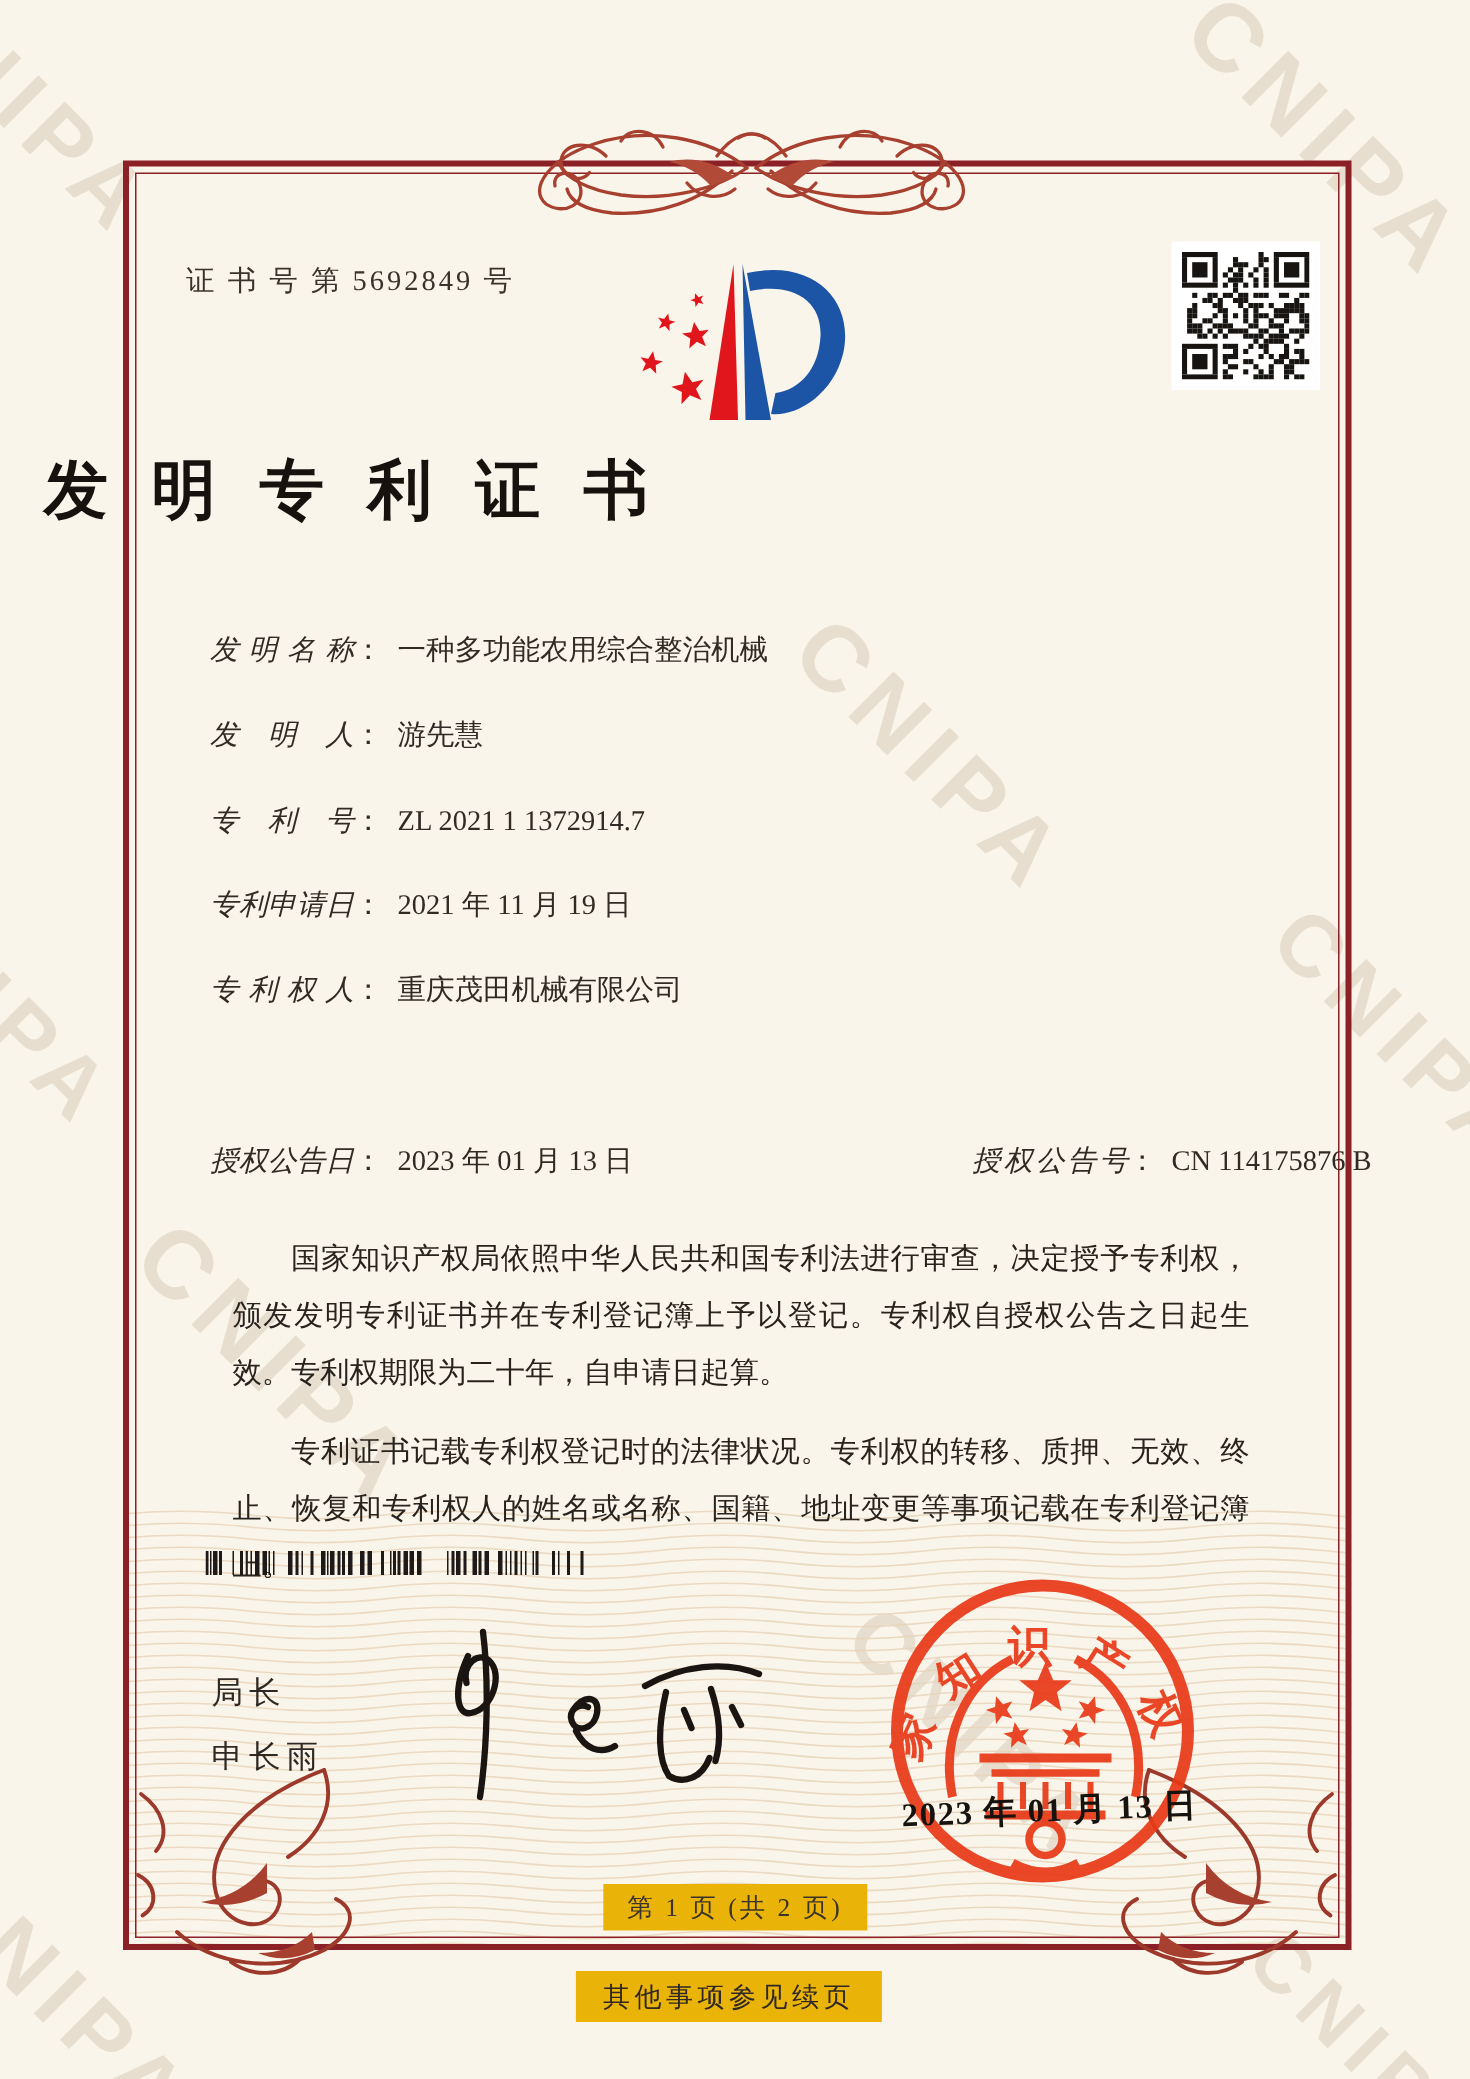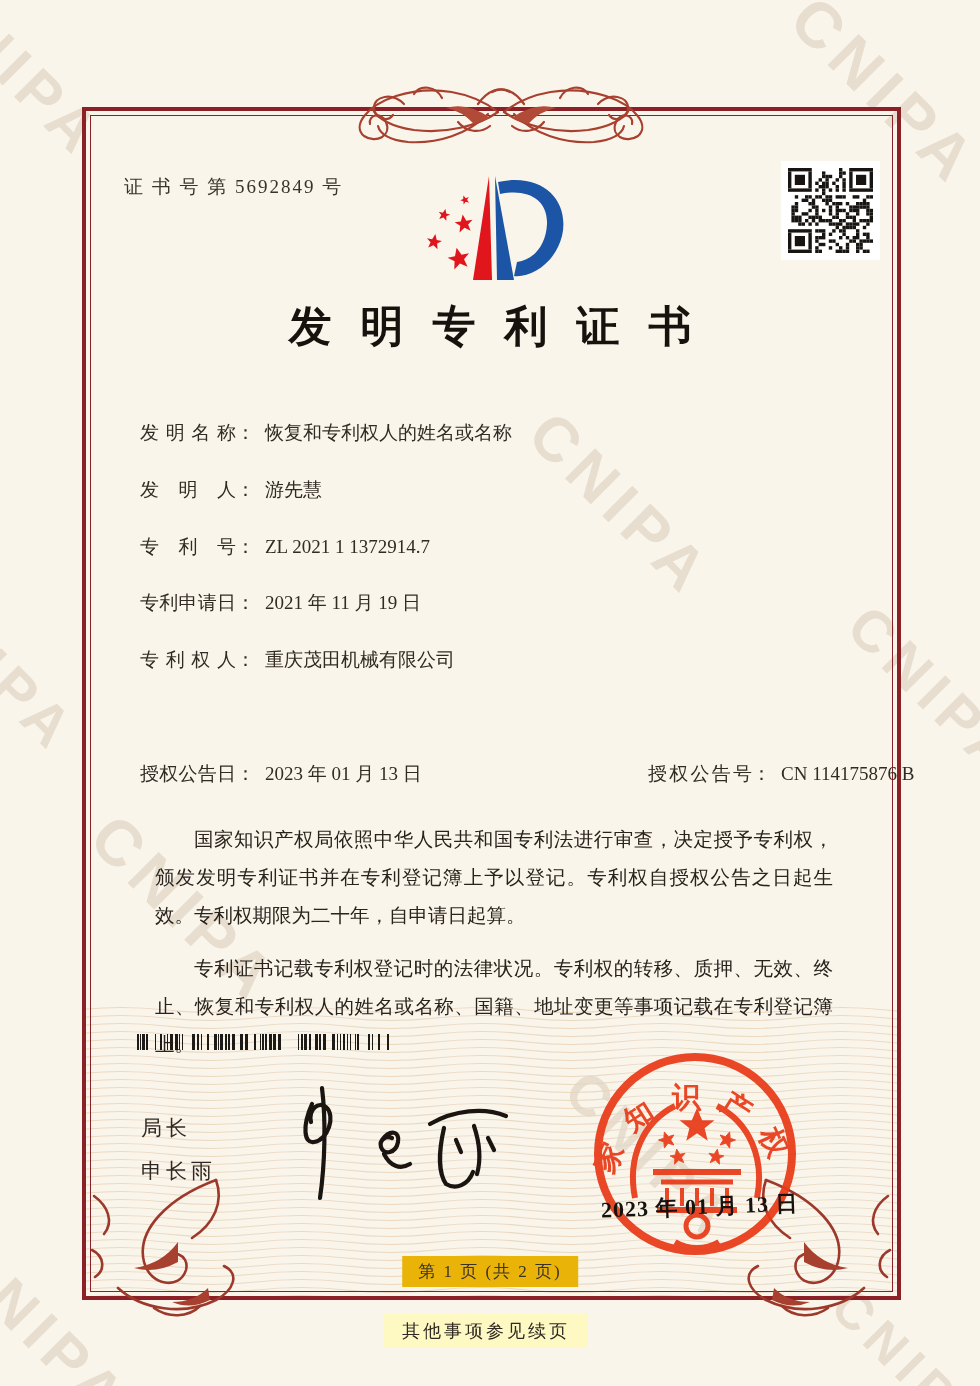--- a/index.html
+++ b/index.html
@@ -12,44 +12,44 @@
   .frame-outer{position:absolute;left:82px;top:107px;width:819px;height:1193px;
       border:4px solid #8b2126;box-sizing:border-box;}
   .frame-inner{position:absolute;inset:4px;border:1.5px solid #8b2126;}
   .waves{position:absolute;left:86px;top:1006px;width:811px;height:292px;overflow:hidden;}
   .ornament{position:absolute;pointer-events:none;}
   
   .cert-no{position:absolute;left:124px;top:174px;font-size:19px;letter-spacing:2px;color:#3a332c;}
   .logo{position:absolute;left:418px;top:162px;width:170px;height:130px;}
   .qr-box{position:absolute;left:781px;top:161px;width:99px;height:99px;background:#ffffff;}
   .qr-box svg{position:absolute;left:7px;top:7px;}
-  .title{position:absolute;left:0;top:298px;width:100%;text-align:center;
+  .title{position:absolute;left:0;top:298px;width:100%;text-align:left;
          font-size:43px;font-weight:bold;letter-spacing:29px;text-indent:29px;color:#17120e;}
   
   .field{position:absolute;left:140px;font-size:19px;white-space:nowrap;color:#322b25;}
-  .flabel{display:inline-block;width:96px;text-align:justify;text-align-last:justify;}
+  .flabel{display:inline-block;width:96px;text-align:justify;text-align-last:justify;font-style:italic;}
   .fcolon{display:inline-block;margin-right:10px;}
   .f2{position:absolute;left:508px;top:0;}
   .f2 .flabel{width:104px;}
   
   .body-text{position:absolute;left:140px;top:806px;width:708px;font-size:19.5px;
              line-height:38px;text-align:justify;color:#29221d;}
   .body-text p{margin:15px;text-indent:2em;}
   
   .barcode{position:absolute;left:137px;top:1034px;}
   .officer-role{position:absolute;left:141px;top:1114px;font-size:21px;letter-spacing:4px;}
   .officer-name{position:absolute;left:141px;top:1157px;font-size:21px;letter-spacing:4px;}
   .signature{position:absolute;left:278px;top:1082px;}
   .seal{position:absolute;left:583px;top:1038px;}
   .seal-date{position:absolute;left:601px;top:1192px;font-size:22px;font-weight:bold;
              color:#16130f;letter-spacing:1px;transform:rotate(-2deg);white-space:nowrap;}
   .page-label{position:absolute;left:50%;top:1256px;transform:translateX(-50%);
               background:#eab308;padding:4px 16px;font-size:17px;letter-spacing:2px;color:#3a332c;}
   .note-label{position:absolute;left:50%;top:1314px;transform:translateX(-52%);
-              background:#fef9c3;padding:5px 18px;font-size:18px;letter-spacing:3px;color:#2f2823;}
+              background:#eab308;padding:5px 18px;font-size:18px;letter-spacing:3px;color:#2f2823;}
 </style>
 </head>
 <body>
 
 <div class="page">
 
   <div id="wm-layer">
       <div class="wm" style="left: -40px; top: -35px; font-size: 60px;">CNIPA</div>
       <div class="wm" style="left: 828px; top: -18px; font-size: 64px;">CNIPA</div>
       <div class="wm" style="left: 565px; top: 398px; font-size: 62px;">CNIPA</div>
@@ -376,21 +376,21 @@
         <rect x="57.8" y="81.6" width="3.4" height="3.4" fill="#171411"></rect>
         <rect x="68" y="81.6" width="3.4" height="3.4" fill="#171411"></rect>
         <rect x="74.8" y="81.6" width="3.4" height="3.4" fill="#171411"></rect>
         <rect x="78.2" y="81.6" width="3.4" height="3.4" fill="#171411"></rect>
       </svg>
   </div>
 
   <div class="title">发明专利证书</div>
 
   <div class="field" style="top:420px;">
-    <span class="flabel">发明名称</span><span class="fcolon">：</span><span class="fvalue">恢复和专利权人的姓名或名称</span>
+    <span class="flabel">发明名称</span><span class="fcolon">：</span><span class="fvalue">一种多功能农用综合整治机械</span>
   </div>
   <div class="field" style="top:477px;">
     <span class="flabel">发明人</span><span class="fcolon">：</span><span class="fvalue">游先慧</span>
   </div>
   <div class="field" style="top:534px;">
     <span class="flabel">专利号</span><span class="fcolon">：</span><span class="fvalue">ZL 2021 1 1372914.7</span>
   </div>
   <div class="field" style="top:590px;">
     <span class="flabel">专利申请日</span><span class="fcolon">：</span><span class="fvalue">2021 年 11 月 19 日</span>
   </div>

